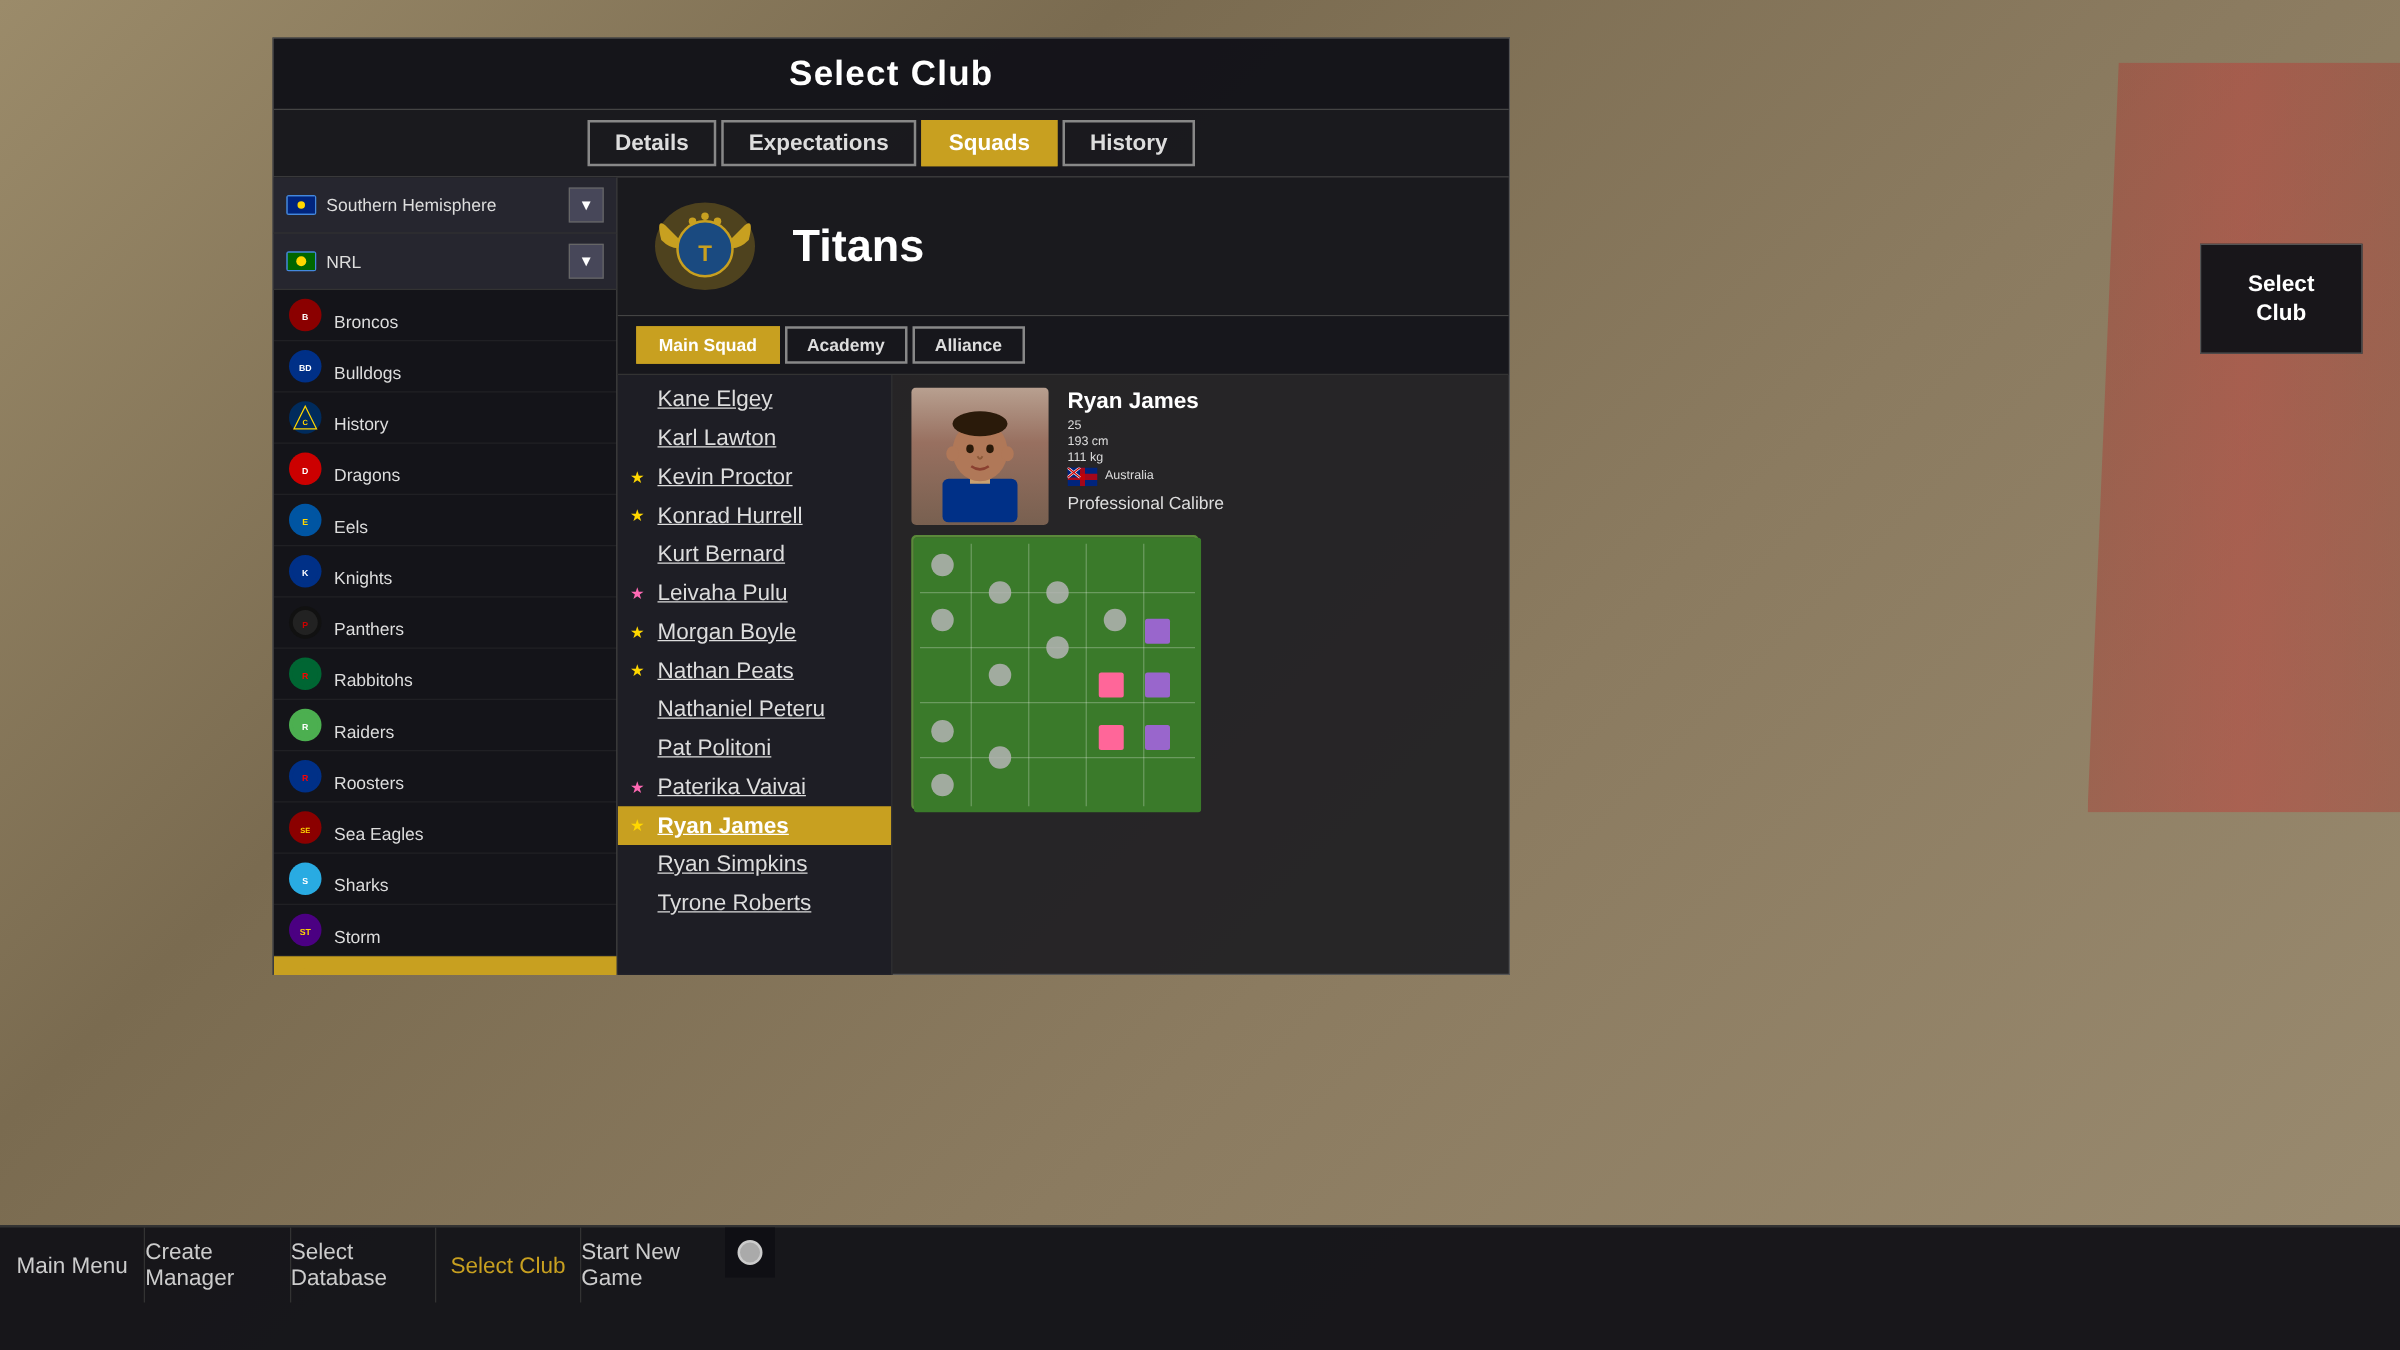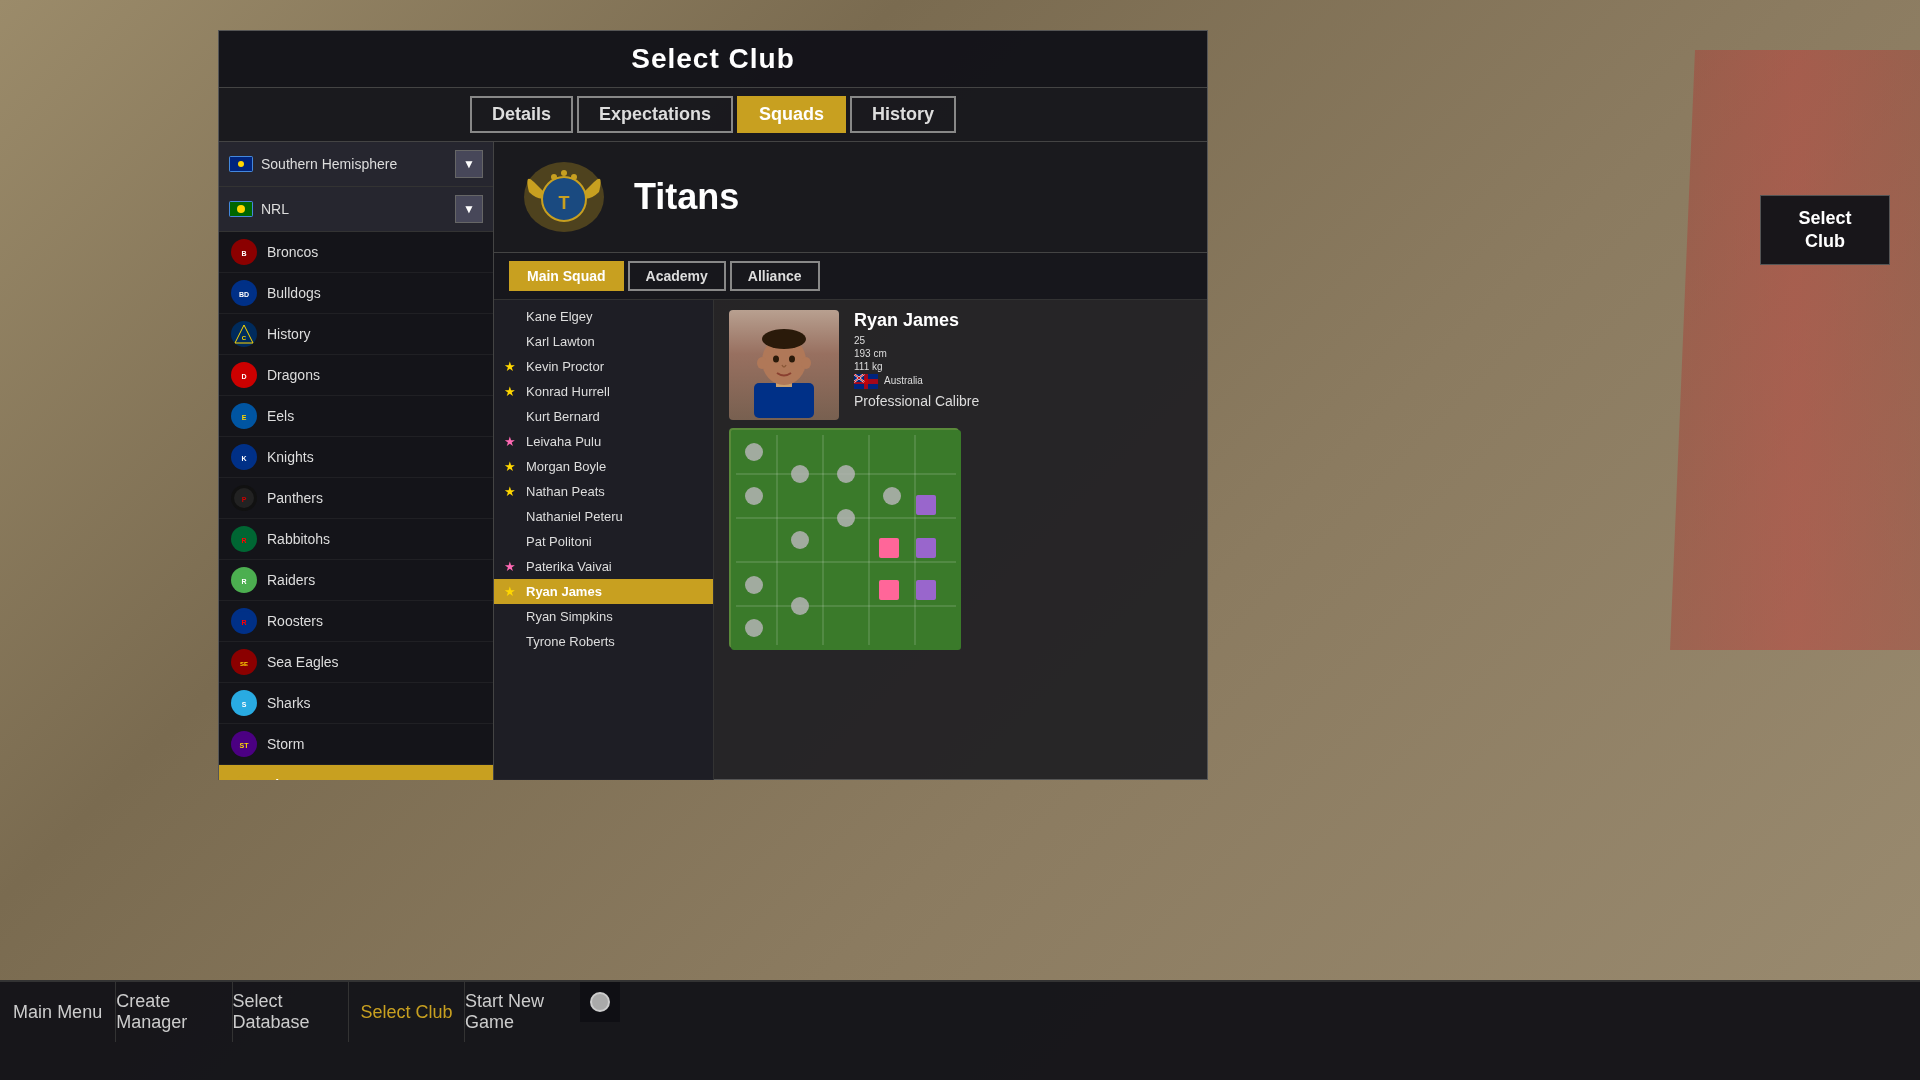--- a/index.html
+++ b/index.html
@@ -122,21 +122,21 @@
     .team-list {
       flex: 1;
       overflow-y: auto;
     }
     .team-list::-webkit-scrollbar { width: 6px; }
     .team-list::-webkit-scrollbar-track { background: #1a1a22; }
     .team-list::-webkit-scrollbar-thumb { background: #555; }
 
     .team-item {
       display: flex;
-      align-items: center;
+      align-items: flex-end;
       padding: 7px 12px;
       gap: 10px;
       cursor: pointer;
       border-bottom: 1px solid rgba(80,80,80,0.2);
     }
     .team-item.selected {
       background: #C8A020;
     }
     .team-item.selected .team-name { color: #fff; font-weight: bold; }
     .team-logo {
@@ -242,21 +242,22 @@
     .player-star {
       font-size: 13px;
       width: 16px;
       flex-shrink: 0;
     }
     .star-gold { color: #FFD700; }
     .star-pink { color: #FF69B4; }
     .star-empty { color: transparent; }
     .player-name {
       color: #ddd;
-      font-size: 13px;
+      font-size: 18px;
+      text-decoration: underline;
     }
 
     
     .player-detail {
       flex: 1;
       display: flex;
       flex-direction: column;
       padding: 10px 15px;
       gap: 8px;
     }
@@ -378,21 +379,21 @@
       border-radius: 50%;
       border: 2px solid #ccc;
     }
 
     
     .select-club-btn {
       position: absolute;
       right: 30px;
       top: 195px;
       width: 130px;
-      height: 70px;
+      height: 88px;
       background: rgba(20,20,25,0.97);
       border: 1px solid #555;
       display: flex;
       align-items: center;
       justify-content: center;
       cursor: pointer;
     }
     .select-club-btn span {
       color: #fff;
       font-size: 18px;

